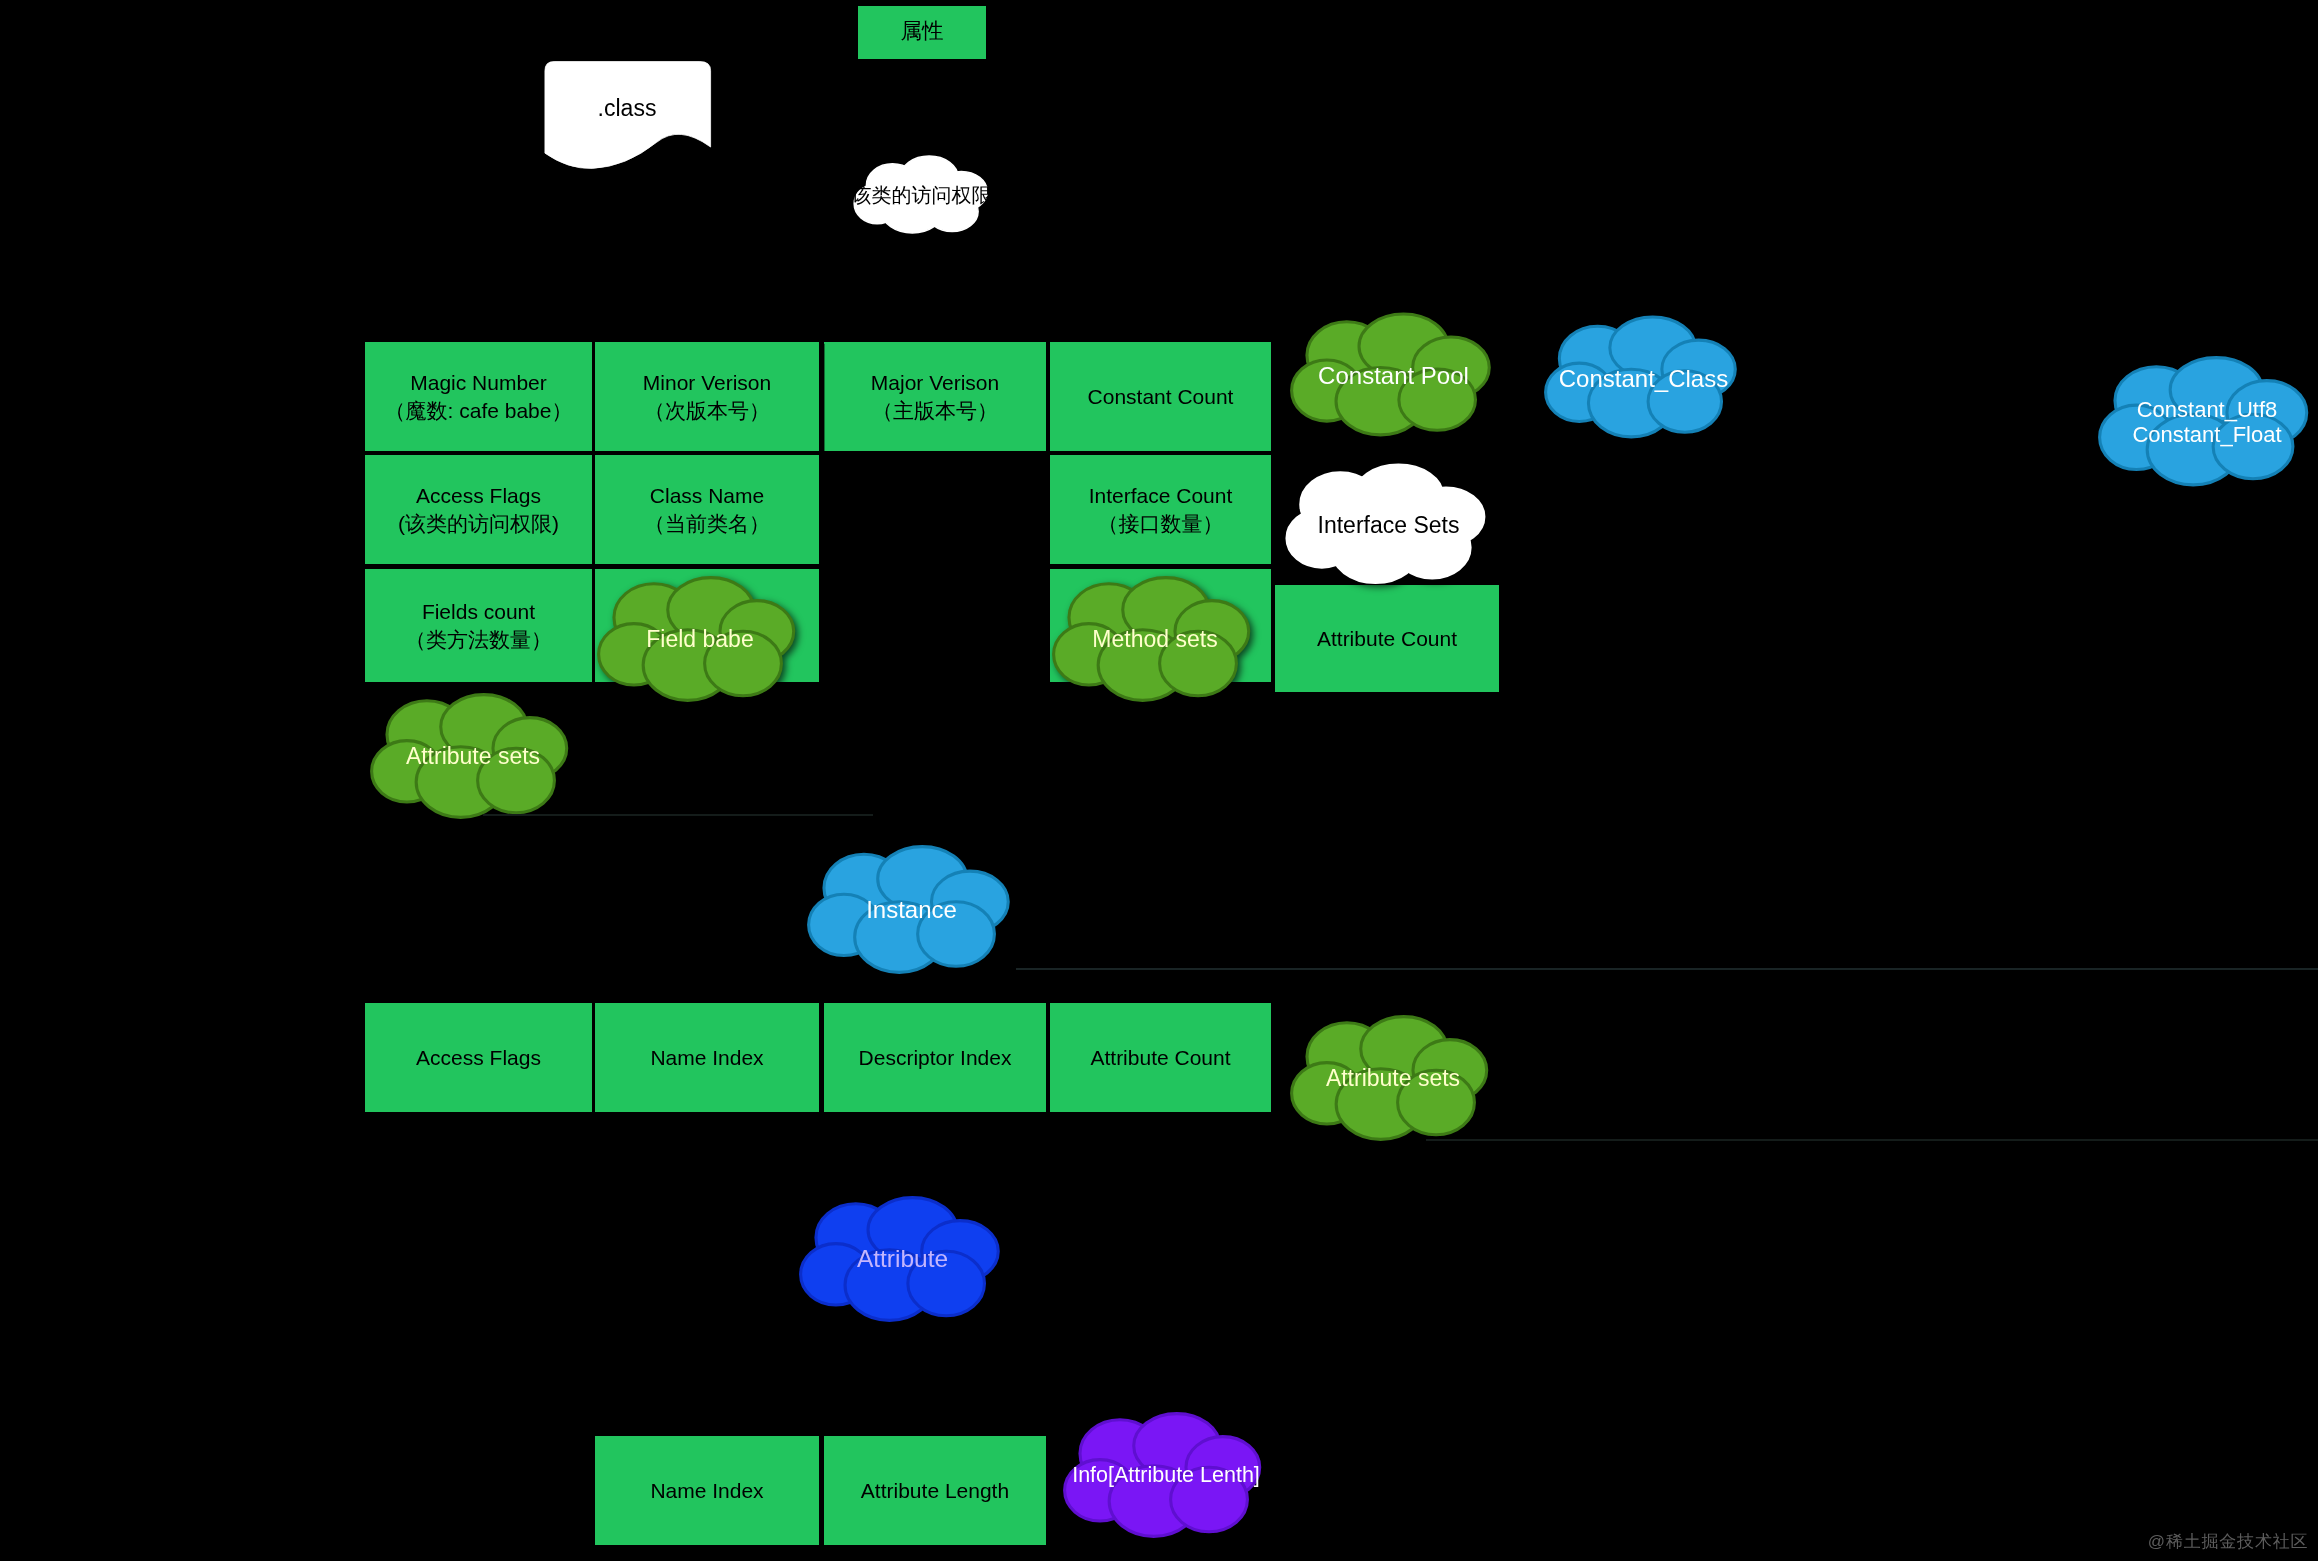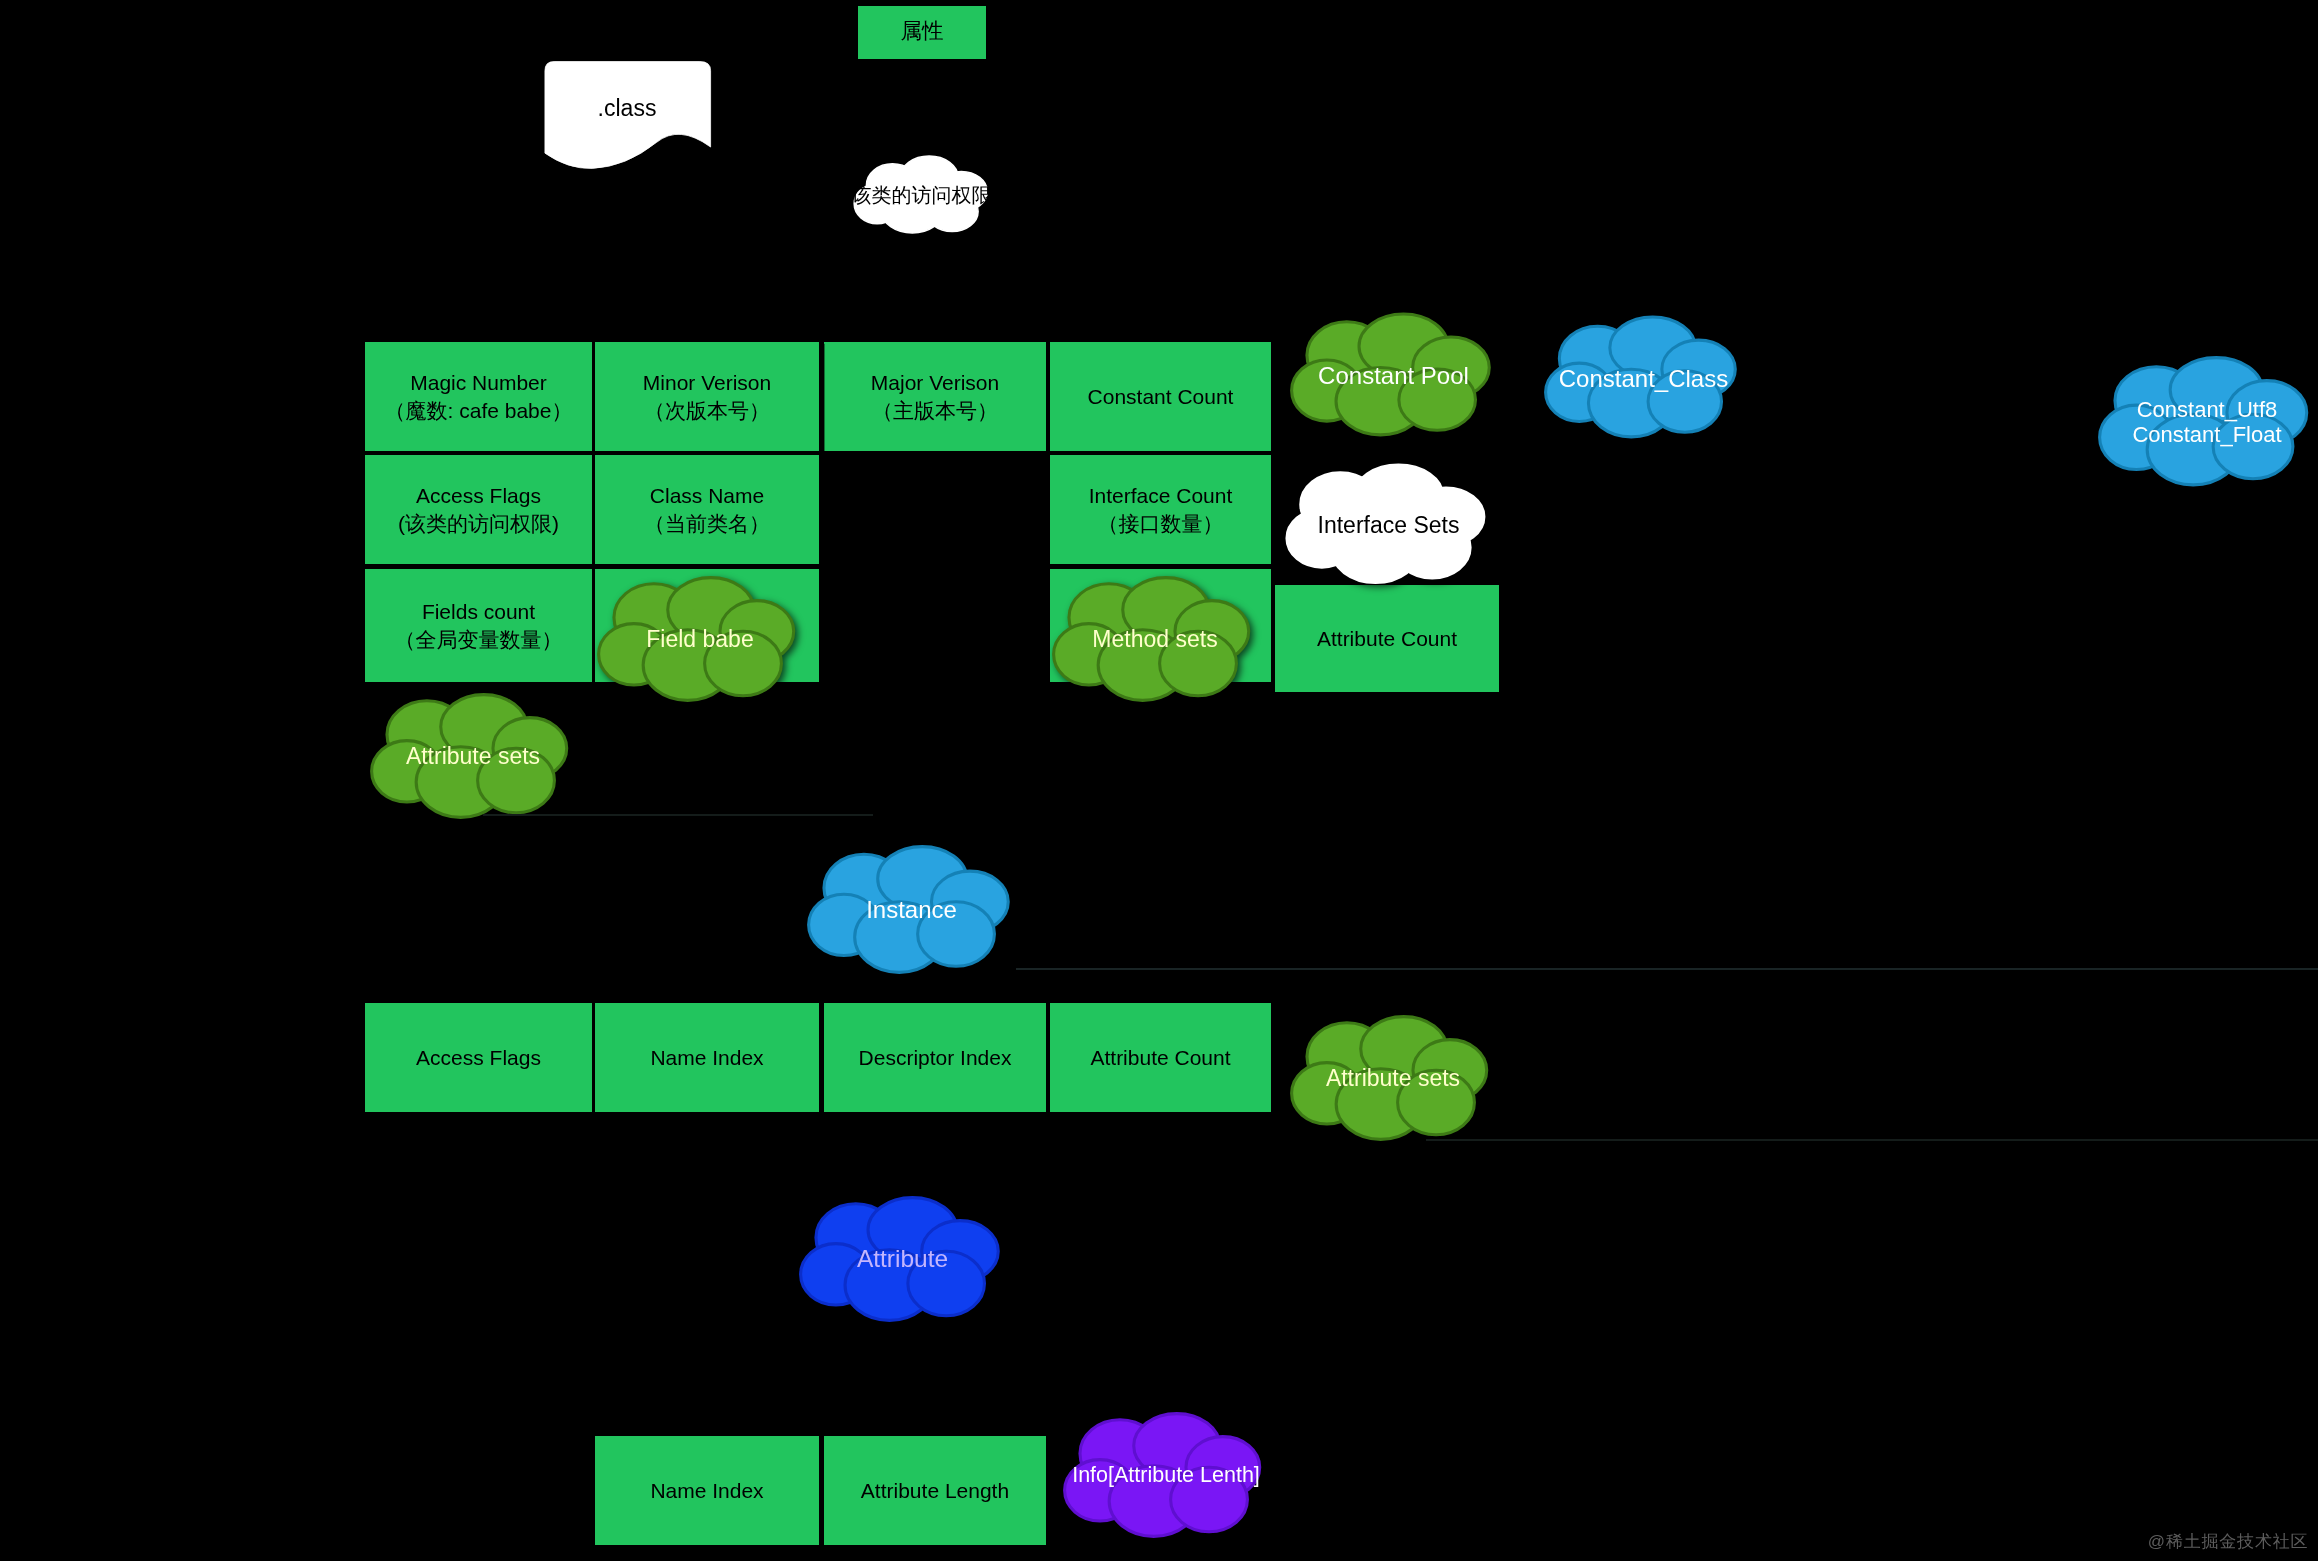--- a/index.html
+++ b/index.html
@@ -117,21 +117,21 @@
   <div class="box" style="left:1048px;top:453px;width:225px;height:113px;font-size:21px;">
     <span class="t">
       <span>Interface Count</span>
       <span>（接口数量）</span>
     </span>
   </div>
 
   <div class="box" style="left:363px;top:567px;width:231px;height:117px;font-size:21px;">
     <span class="t">
       <span>Fields count</span>
-      <span>（全局变量数量）</span>
+      <span>（类方法数量）</span>
     </span>
   </div>
   <div class="box" style="left:593px;top:567px;width:228px;height:117px;font-size:21px;"></div>
   <div class="box" style="left:1048px;top:567px;width:225px;height:117px;font-size:21px;"></div>
 
   <div class="box" style="left:1273px;top:583px;width:228px;height:111px;font-size:21px;">
     <span class="t">Attribute Count</span>
   </div>
 
   <div class="cloud" style="left:1287px;top:311px;width:213px;height:130px;">

